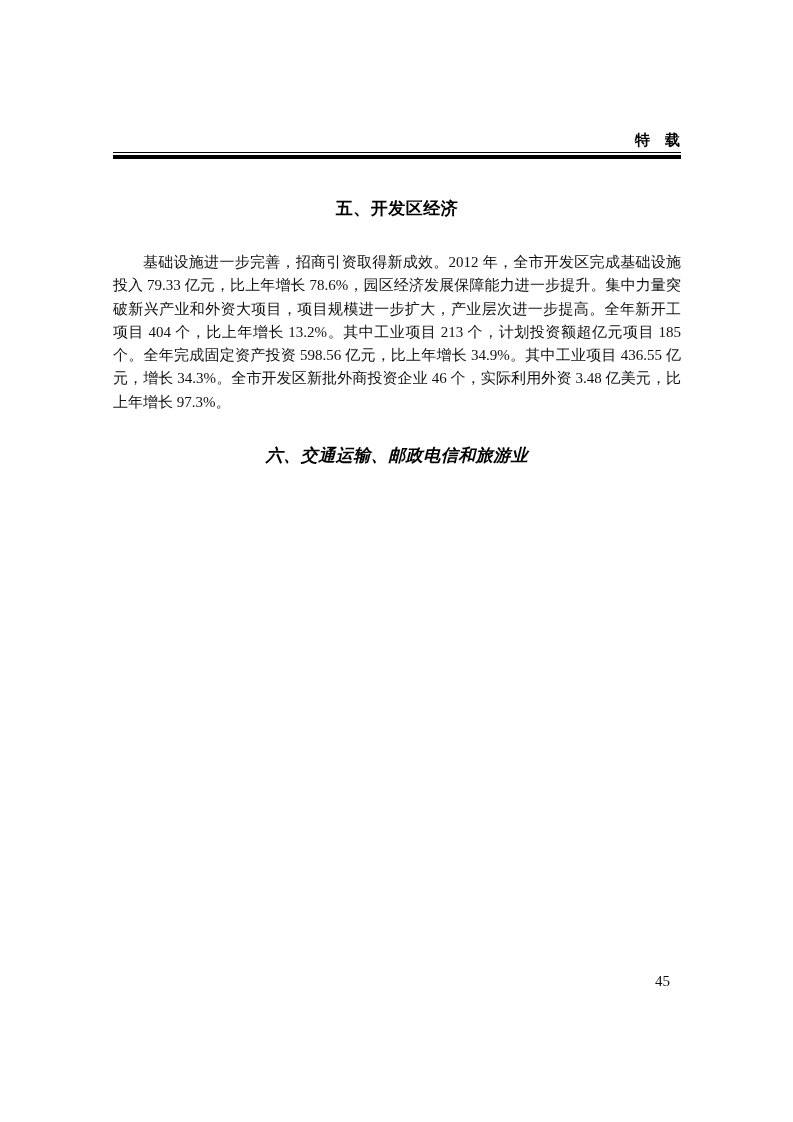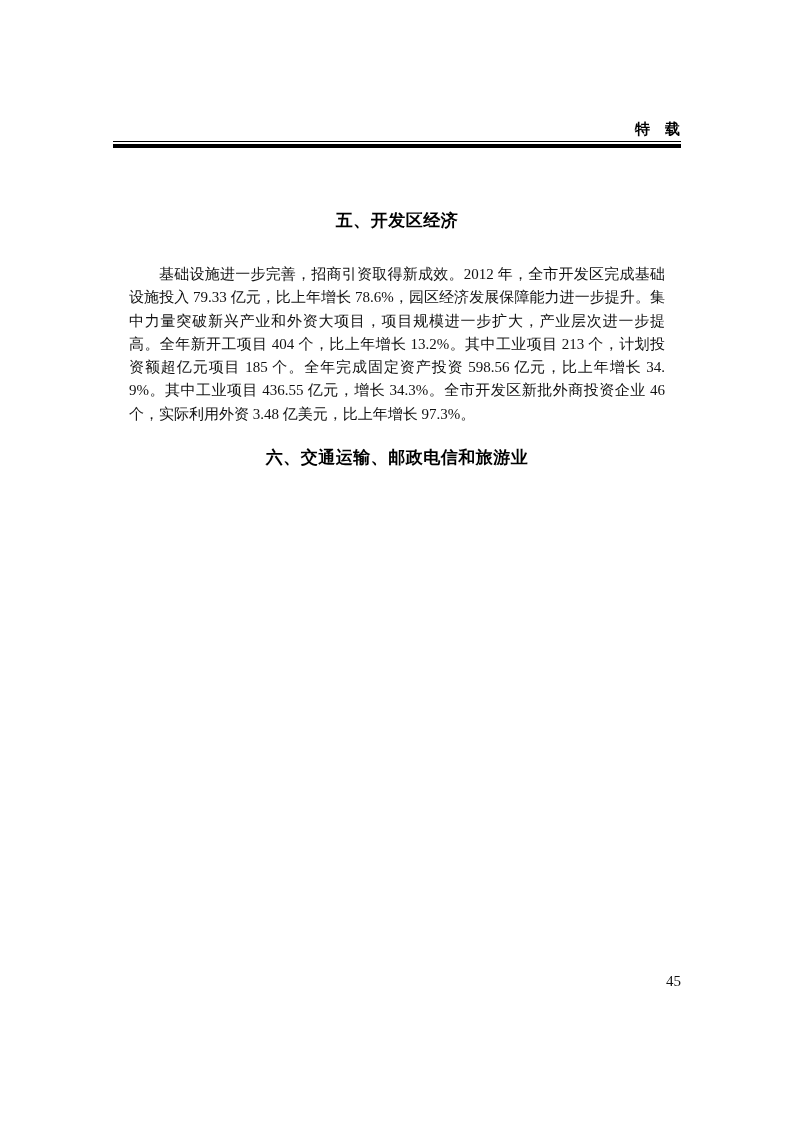--- a/index.html
+++ b/index.html
@@ -14,21 +14,21 @@
     background: #ffffff;
     color: #111111;
     font-family: "Liberation Serif", "DejaVu Serif", serif;
     overflow: hidden;
   }
   
   .running-header {
     position: absolute;
     left: 113px;
     width: 568px;
-    top: 120px;
+    top: 131px;
   }
   .running-header-text {
     text-align: right;
     font-family: "Liberation Sans", "DejaVu Sans", sans-serif;
     font-weight: bold;
     font-size: 15px;
     line-height: 17px;
     color: #000000;
     padding-bottom: 4px;
     padding-right: 1px;
@@ -53,43 +53,44 @@
     margin: 0;
     font-family: "Liberation Sans", "DejaVu Sans", sans-serif;
     font-weight: bold;
     font-size: 17px;
     line-height: 24px;
     text-align: center;
     color: #000000;
     letter-spacing: 0.5px;
   }
   .section-title.first {
-    margin-top: 54px;
+    margin-top: 42px;
   }
   .section-title.second {
-    margin-top: 20px;
+    margin-top: 30px;
     margin-bottom: 28px;
+    font-style: italic;
   }
   .body-par {
-    margin: 16px;
+    margin: 0;
     font-size: 15px;
     line-height: 23.3px;
     text-align: justify;
     text-indent: 2em;
     color: #111111;
     word-break: break-all;
   }
   .body-par.first-after-title {
     margin-top: 30px;
   }
   
   .page-number {
     position: absolute;
     top: 973px;
-    right: 112px;
+    right: 123px;
     font-size: 15px;
     color: #111111;
   }
 </style>
 </head>
 <body>
 
 <div class="page">
 
   <header class="running-header">

